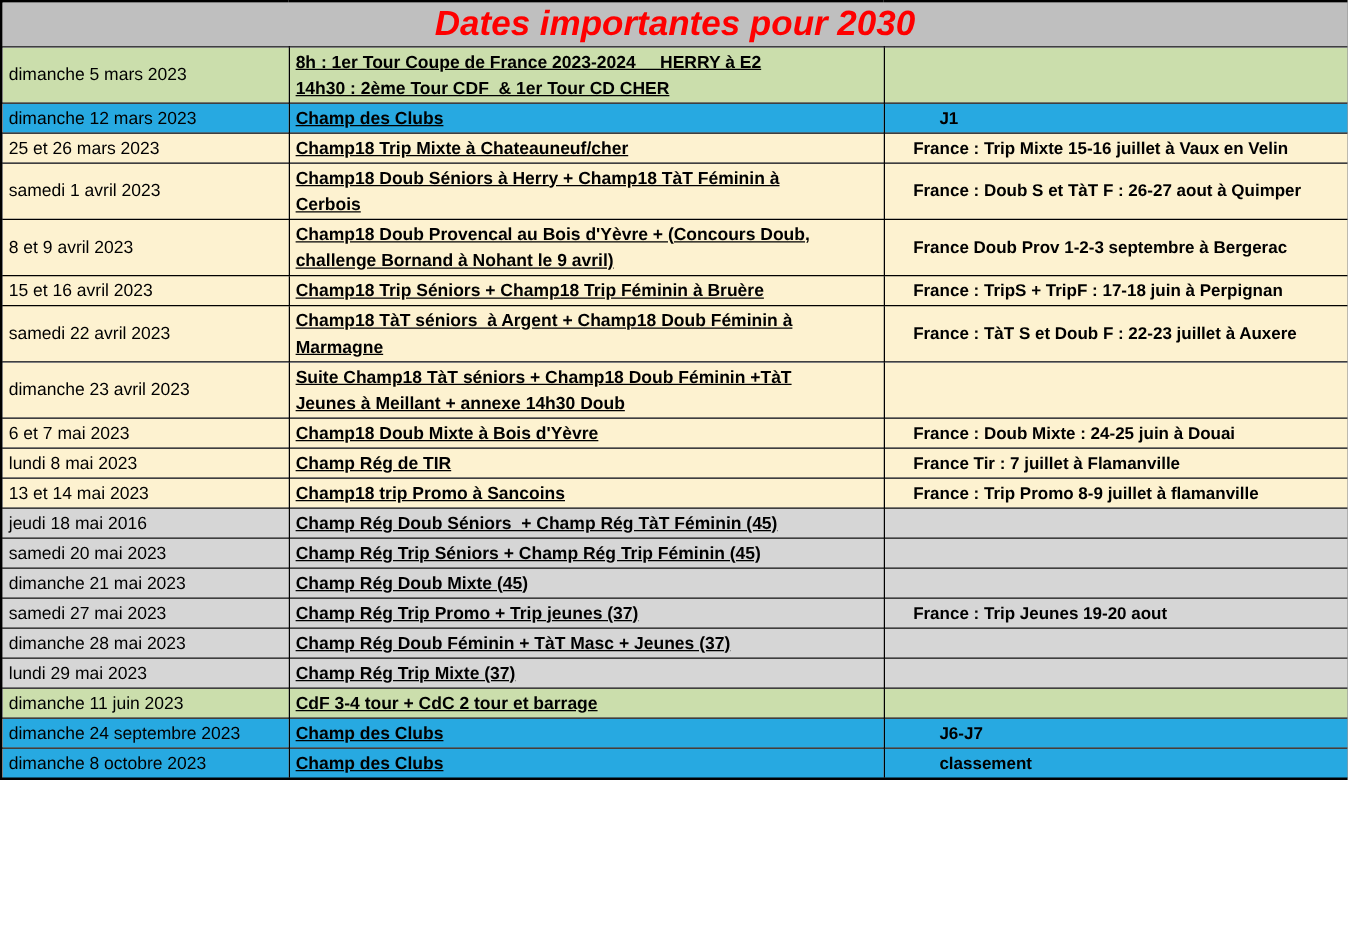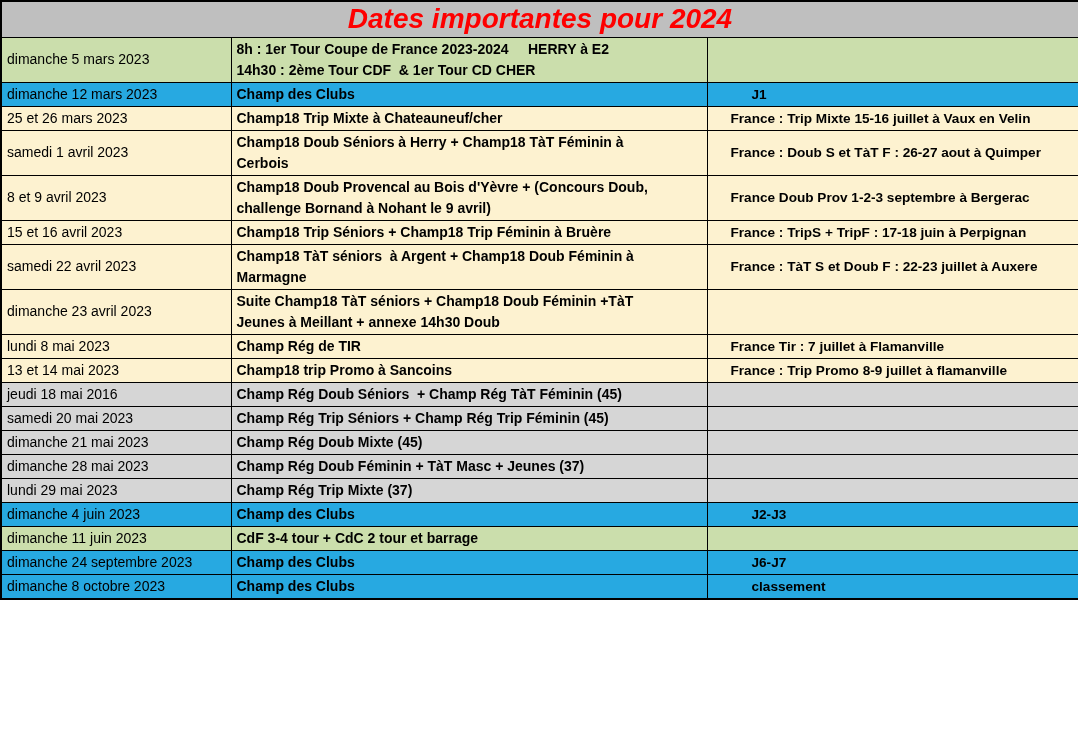--- a/index.html
+++ b/index.html
@@ -32,21 +32,21 @@
     height:36px;
     background:var(--title_bg);
     border:1px solid var(--border);
     text-align:center;
     font-size:28px; font-weight:bold; font-style:italic;
     color:var(--title_text);
     line-height:34px;
     padding:0;
   }
   td.date-cell{ font-weight:normal; white-space:nowrap; }
-  td.event-cell{ font-weight:bold; white-space:pre; }
+  td.event-cell{ font-weight:bold; white-space:pre;text-decoration:underline; }
   td.france-cell{ font-weight:bold; white-space:nowrap; font-size:13.6px; }
   
   tr.bg-green  > td{ background:var(--green); }
   tr.bg-cyan   > td{ background:var(--cyan); }
   tr.bg-cream  > td{ background:var(--cream);margin-left:15px; }
   tr.bg-gray   > td{ background:var(--gray); }
   
   td.c3-white{ background:var(--white);padding-left:23px; }
   td.c3-green{ background:var(--green); }
   td.c3-cyan{ background:var(--cyan);padding-left:44px; }
@@ -55,21 +55,21 @@
 <body>
 
 <table class="dates">
   <colgroup>
     <col class="c-date">
     <col class="c-event">
     <col class="c-france">
   </colgroup>
   <tbody>
     <tr class="title-row">
-      <td colspan="3">Dates importantes pour 2024</td>
+      <td colspan="3">Dates importantes pour 2030</td>
     </tr>
   <tr class="bg-green">
     <td class="date-cell">dimanche 5 mars 2023</td>
     <td class="event-cell">8h : 1er Tour Coupe de France 2023-2024     HERRY à E2
 14h30 : 2ème Tour CDF  &amp; 1er Tour CD CHER</td>
     <td class="france-cell c3-white"></td>
   </tr>
       <tr class="bg-cyan">
     <td class="date-cell">dimanche 12 mars 2023</td>
     <td class="event-cell">Champ des Clubs</td>
@@ -103,20 +103,25 @@
 Marmagne</td>
     <td class="france-cell c3-white">France : TàT S et Doub F : 22-23 juillet à Auxere</td>
   </tr>
       <tr class="bg-cream">
     <td class="date-cell">dimanche 23 avril 2023</td>
     <td class="event-cell">Suite Champ18 TàT séniors + Champ18 Doub Féminin +TàT
 Jeunes à Meillant + annexe 14h30 Doub</td>
     <td class="france-cell c3-white"></td>
   </tr>
       <tr class="bg-cream">
+    <td class="date-cell">6 et 7 mai 2023</td>
+    <td class="event-cell">Champ18 Doub Mixte à Bois d'Yèvre</td>
+    <td class="france-cell c3-white">France : Doub Mixte : 24-25 juin à Douai</td>
+  </tr>
+      <tr class="bg-cream">
     <td class="date-cell">lundi 8 mai 2023</td>
     <td class="event-cell">Champ Rég de TIR</td>
     <td class="france-cell c3-white">France Tir : 7 juillet à Flamanville</td>
   </tr>
       <tr class="bg-cream">
     <td class="date-cell">13 et 14 mai 2023</td>
     <td class="event-cell">Champ18 trip Promo à Sancoins</td>
     <td class="france-cell c3-white">France : Trip Promo 8-9 juillet à flamanville</td>
   </tr>
       <tr class="bg-gray">
@@ -128,33 +133,33 @@
     <td class="date-cell">samedi 20 mai 2023</td>
     <td class="event-cell">Champ Rég Trip Séniors + Champ Rég Trip Féminin (45)</td>
     <td class="france-cell c3-white"></td>
   </tr>
       <tr class="bg-gray">
     <td class="date-cell">dimanche 21 mai 2023</td>
     <td class="event-cell">Champ Rég Doub Mixte (45)</td>
     <td class="france-cell c3-white"></td>
   </tr>
       <tr class="bg-gray">
+    <td class="date-cell">samedi 27 mai 2023</td>
+    <td class="event-cell">Champ Rég Trip Promo + Trip jeunes (37)</td>
+    <td class="france-cell c3-white">France : Trip Jeunes 19-20 aout</td>
+  </tr>
+      <tr class="bg-gray">
     <td class="date-cell">dimanche 28 mai 2023</td>
     <td class="event-cell">Champ Rég Doub Féminin + TàT Masc + Jeunes (37)</td>
     <td class="france-cell c3-white"></td>
   </tr>
       <tr class="bg-gray">
     <td class="date-cell">lundi 29 mai 2023</td>
     <td class="event-cell">Champ Rég Trip Mixte (37)</td>
     <td class="france-cell c3-white"></td>
-  </tr>
-      <tr class="bg-cyan">
-    <td class="date-cell">dimanche 4 juin 2023</td>
-    <td class="event-cell">Champ des Clubs</td>
-    <td class="france-cell c3-cyan">J2-J3</td>
   </tr>
       <tr class="bg-green">
     <td class="date-cell">dimanche 11 juin 2023</td>
     <td class="event-cell">CdF 3-4 tour + CdC 2 tour et barrage</td>
     <td class="france-cell c3-green"></td>
   </tr>
       <tr class="bg-cyan">
     <td class="date-cell">dimanche 24 septembre 2023</td>
     <td class="event-cell">Champ des Clubs</td>
     <td class="france-cell c3-cyan">J6-J7</td>

